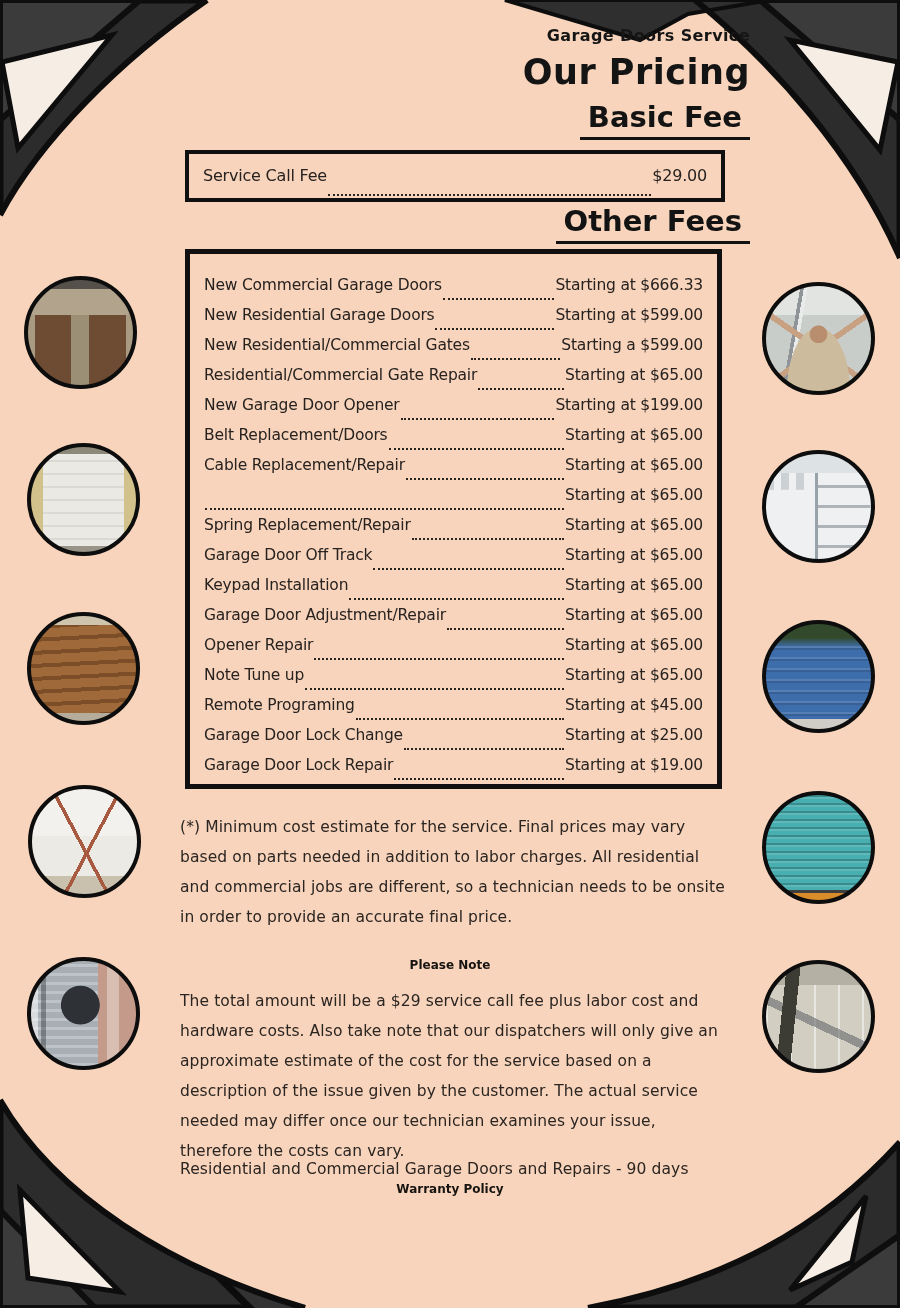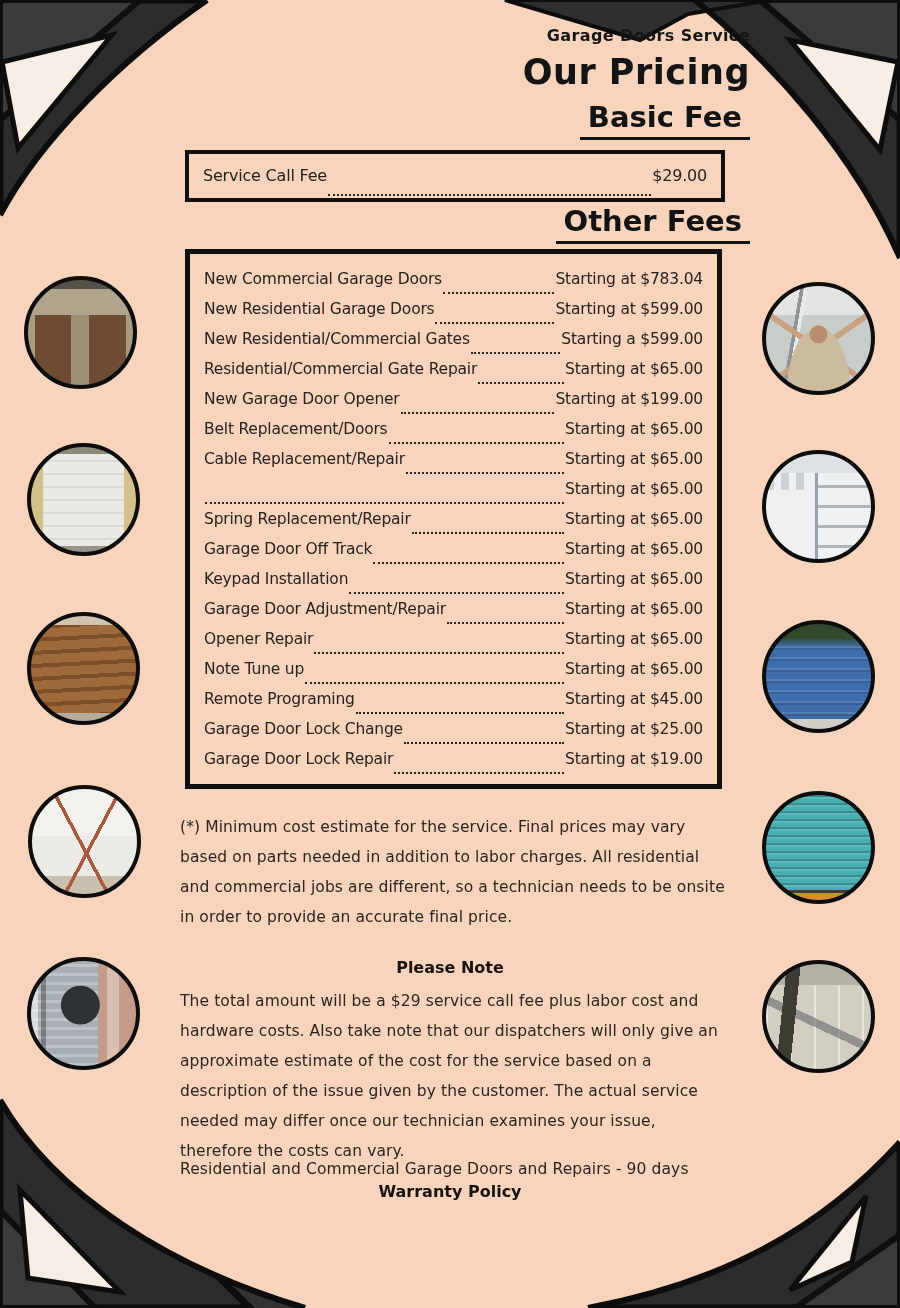--- a/index.html
+++ b/index.html
@@ -23,40 +23,40 @@
 
   
   .basic-box {
     position:absolute; left:185px; top:150px; width:540px; height:52px;
     border:4px solid #101010; box-sizing:border-box;
     display:flex; align-items:center; padding:0 14px;
   }
   .other-box {
     position:absolute; left:185px; top:249px; width:537px; height:540px;
     border:5px solid #101010; box-sizing:border-box;
-    padding:10px 14px;
+    padding:16px 14px;
   }
   .fee-row { display:flex; align-items:flex-start; line-height:30px; font-size:15.5px;
              letter-spacing:-0.2px; color:#272220; width:100%; }
   .basic-box .fee-row { font-size:16px; line-height:40px; }
   .fee-label { white-space:nowrap; }
   .fee-price { white-space:nowrap; }
   .fee-dots  { flex:1; align-self:flex-end; height:22px; margin:0 1px;
                border-bottom:2px dotted #2a2420; min-width:14px; }
   .basic-box .fee-dots { height:27px; }
 
   
   .para {
     position:absolute; left:180px; width:552px;
     font-size:15.5px; line-height:30px; letter-spacing:.1px; color:#2b2522;
   }
   .disclaimer { top:812px; }
   .note-heading, .warranty-heading {
     position:absolute; left:150px; width:600px; text-align:center;
-    font-size:16px; font-weight:bold; color:#171310;
+    font-size:12px; font-weight:bold; color:#171310;
   }
   .note-heading { top:958px; }
   .note-body { top:986px; }
   .warranty-heading { top:1182px; }
   .warranty-body { top:1142px;margin-top:12px; }
 
   
   .photo {
     position:absolute; width:105px; height:105px; border-radius:50%;
     border:4px solid #0d0d0d; box-sizing:content-box;
@@ -202,21 +202,21 @@
   </div>
 
   <div class="section-heading-wrap other-wrap">
     <span class="section-heading">Other Fees</span>
   </div>
 
   <div class="other-box" id="other-box">
     <div class="fee-row">
       <span class="fee-label">New Commercial Garage Doors</span>
       <span class="fee-dots"></span>
-      <span class="fee-price">Starting at $783.04</span>
+      <span class="fee-price">Starting at $666.33</span>
     </div>
 
     <div class="fee-row">
       <span class="fee-label">New Residential Garage Doors</span>
       <span class="fee-dots"></span>
       <span class="fee-price">Starting at $599.00</span>
     </div>
 
     <div class="fee-row">
       <span class="fee-label">New Residential/Commercial Gates</span>

